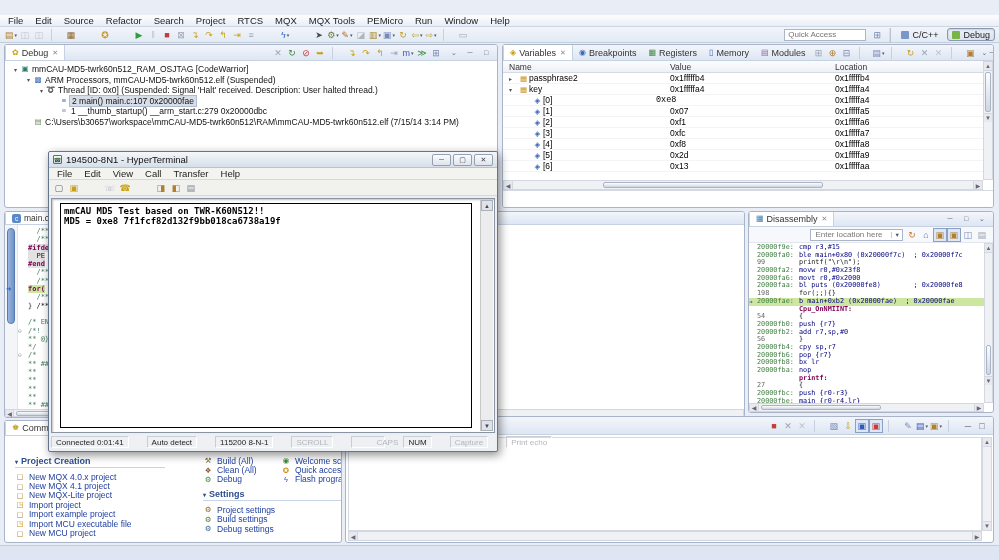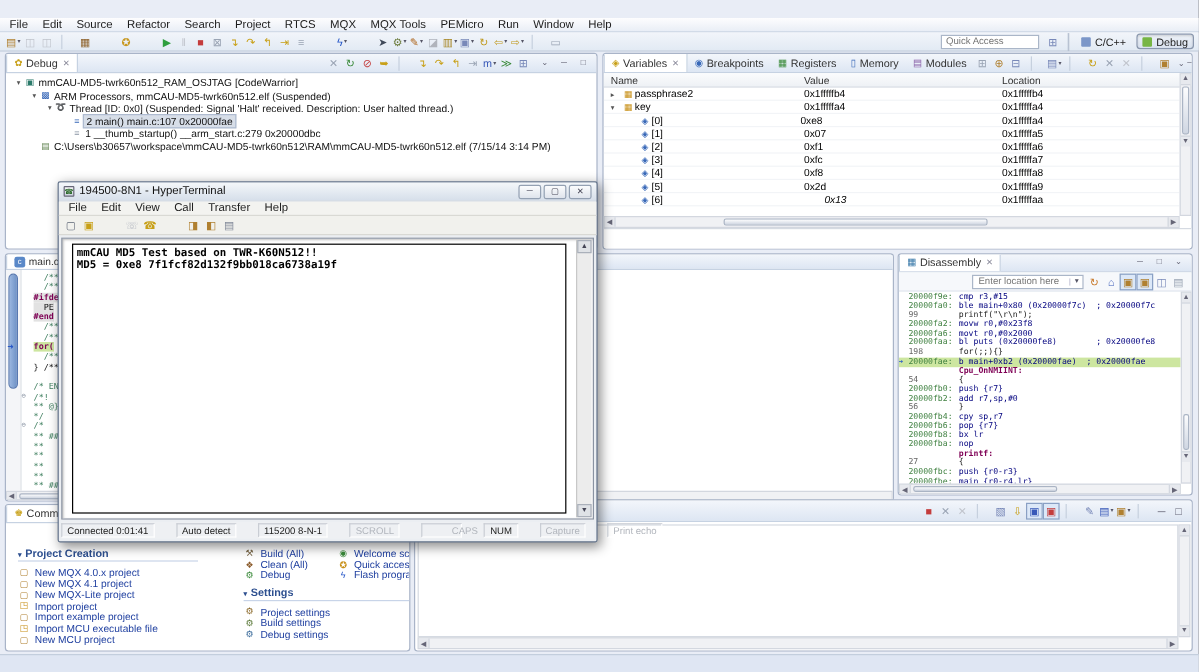--- a/index.html
+++ b/index.html
@@ -345,21 +345,21 @@
           <span class="vcell" style="left: 167px;">0x1fffffb4</span>
           <span class="vcell" style="left: 332px;">0x1fffffb4</span>
         </div>
         <div class="vrow">
           <span class="vcell" style="left: 6px;"><span style="display: inline-block; width: 9px; font-size: 6px; color: rgb(85, 85, 85);">▾</span><span style="display: inline-block; width: 11px; font-size: 7.5px; color: rgb(200, 144, 24); text-align: center;">▦</span><span>key</span></span>
           <span class="vcell" style="left: 167px;">0x1fffffa4</span>
           <span class="vcell" style="left: 332px;">0x1fffffa4</span>
         </div>
         <div class="vrow">
           <span class="vcell" style="left: 20px;"><span style="display: inline-block; width: 9px; font-size: 6px; color: rgb(85, 85, 85);"></span><span style="display: inline-block; width: 11px; font-size: 7.5px; color: rgb(56, 104, 184); text-align: center;">◈</span><span>[0]</span></span>
-          <span class="vcell" style="left: 164px;">0xe8</span>
+          <span class="vcell" style="left: 153px; font-family: Liberation Mono, monospace;">0xe8</span>
           <span class="vcell" style="left: 332px;">0x1fffffa4</span>
         </div>
         <div class="vrow">
           <span class="vcell" style="left: 20px;"><span style="display: inline-block; width: 9px; font-size: 6px; color: rgb(85, 85, 85);"></span><span style="display: inline-block; width: 11px; font-size: 7.5px; color: rgb(56, 104, 184); text-align: center;">◈</span><span>[1]</span></span>
           <span class="vcell" style="left: 167px;">0x07</span>
           <span class="vcell" style="left: 332px;">0x1fffffa5</span>
         </div>
         <div class="vrow">
           <span class="vcell" style="left: 20px;"><span style="display: inline-block; width: 9px; font-size: 6px; color: rgb(85, 85, 85);"></span><span style="display: inline-block; width: 11px; font-size: 7.5px; color: rgb(56, 104, 184); text-align: center;">◈</span><span>[2]</span></span>
           <span class="vcell" style="left: 167px;">0xf1</span>
@@ -375,21 +375,21 @@
           <span class="vcell" style="left: 167px;">0xf8</span>
           <span class="vcell" style="left: 332px;">0x1fffffa8</span>
         </div>
         <div class="vrow">
           <span class="vcell" style="left: 20px;"><span style="display: inline-block; width: 9px; font-size: 6px; color: rgb(85, 85, 85);"></span><span style="display: inline-block; width: 11px; font-size: 7.5px; color: rgb(56, 104, 184); text-align: center;">◈</span><span>[5]</span></span>
           <span class="vcell" style="left: 167px;">0x2d</span>
           <span class="vcell" style="left: 332px;">0x1fffffa9</span>
         </div>
         <div class="vrow">
           <span class="vcell" style="left: 20px;"><span style="display: inline-block; width: 9px; font-size: 6px; color: rgb(85, 85, 85);"></span><span style="display: inline-block; width: 11px; font-size: 7.5px; color: rgb(56, 104, 184); text-align: center;">◈</span><span>[6]</span></span>
-          <span class="vcell" style="left: 184px; font-style: italic;">0x13</span>
+          <span class="vcell" style="left: 167px;">0x13</span>
           <span class="vcell" style="left: 332px;">0x1fffffaa</span>
         </div>
       </div>
 
     <div class="sb v" style="right:0; top:16px; width:10px; height:119px;">
       <span class="arr">▲</span>
       <span class="thumb" style="width:6px; height:40px; margin:1px auto;"></span>
       <span class="arr" style="border-bottom:none;border-top:1px solid #d3d7df;">▼</span>
     </div>
 

